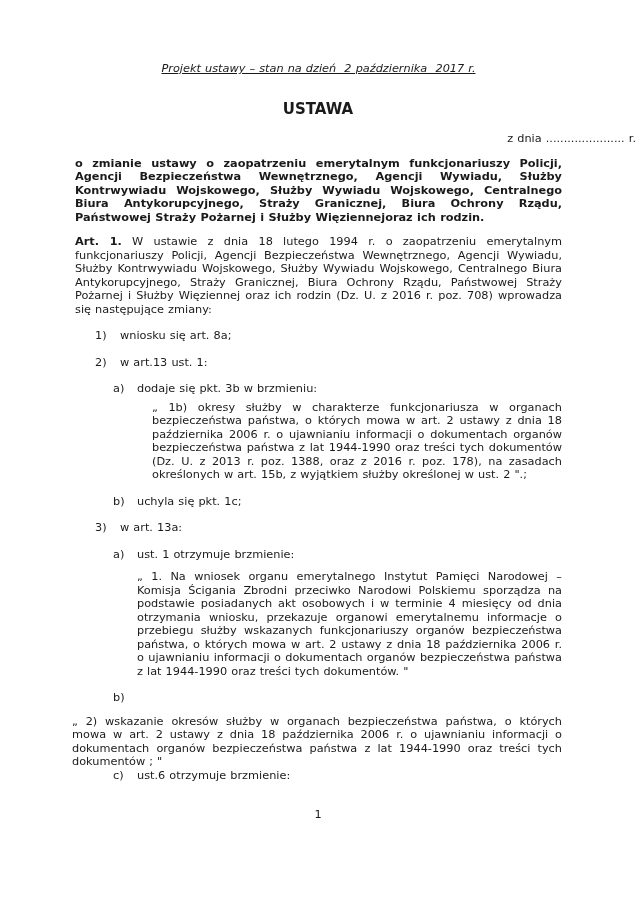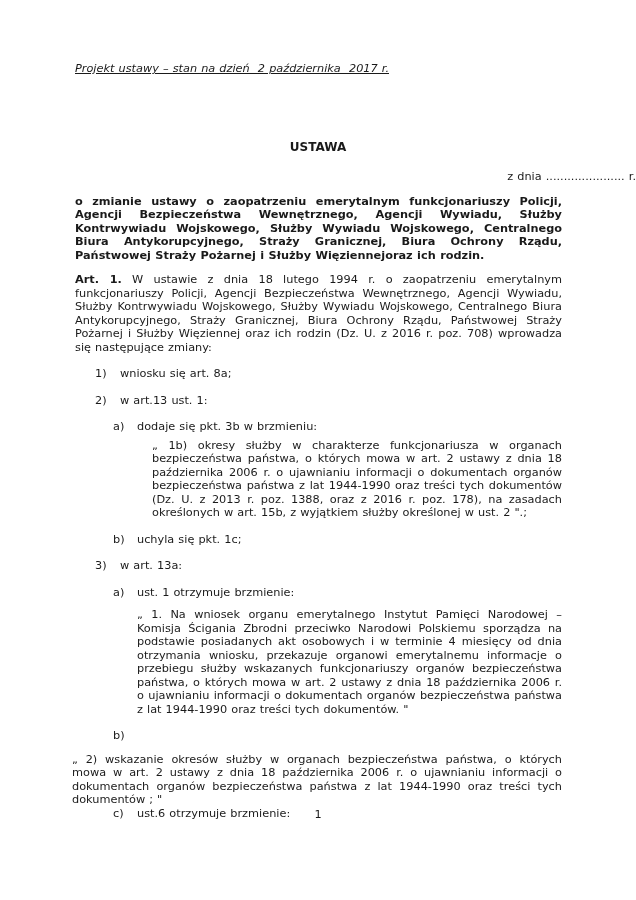--- a/index.html
+++ b/index.html
@@ -14,26 +14,27 @@
     line-height:13.5px;
     color:#1a1a1a;
     word-spacing:0.5px;
     overflow:hidden;
   }
   .doc-header {
     margin:0 74px 0 75px;
     font-style:italic;
     text-decoration:underline;
     white-space:pre-wrap;
+    text-align:center;
   }
   .law-title {
-    margin-top:65px;
+    margin-top:27px;
     text-align:center;
     font-weight:bold;
-    font-size:12px;
+    font-size:15px;
   }
   .date-line { margin-top:16px; text-align:right; }
   .para { margin:11px 74px 0 75px; text-align:justify; }
   .para.bold { font-weight:bold; }
   .art-label { font-weight:bold; }
   .li { display:flex; margin-top:13px; margin-right:74px; }
   .li .mk { flex:0 0 25px; }
   .li .bd { flex:1 1 auto; text-align:justify; }
   .lvl1 { padding-left:95px; }
   .lvl2 { padding-left:113px; }

